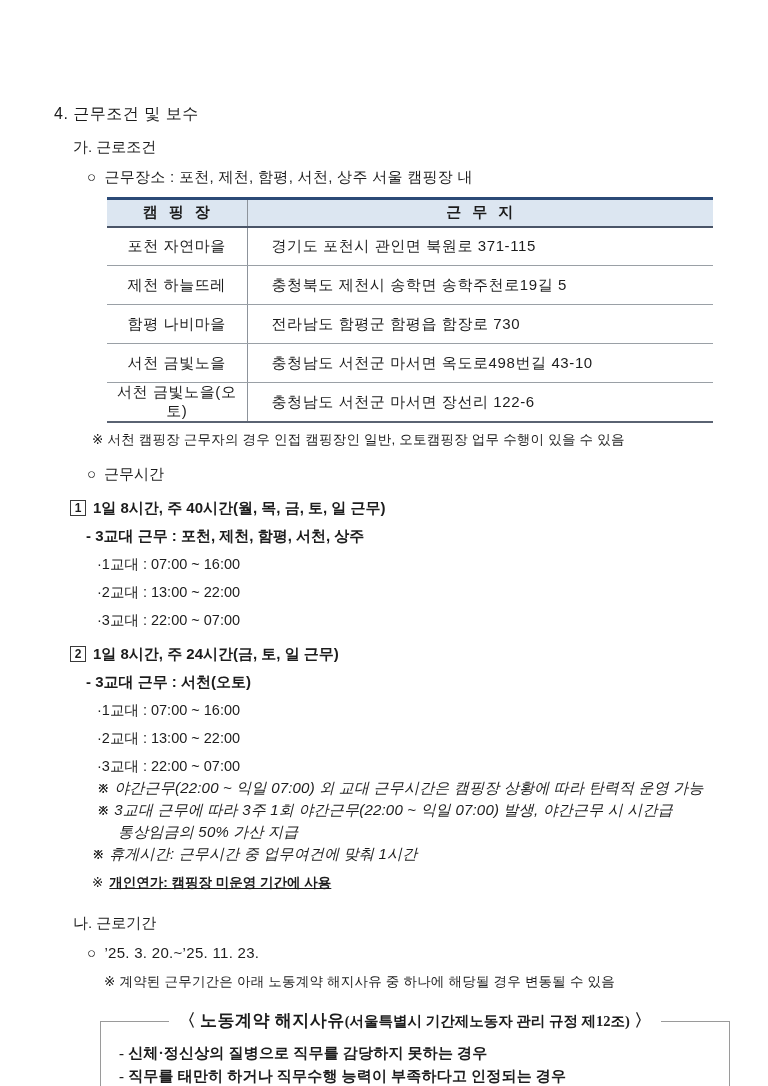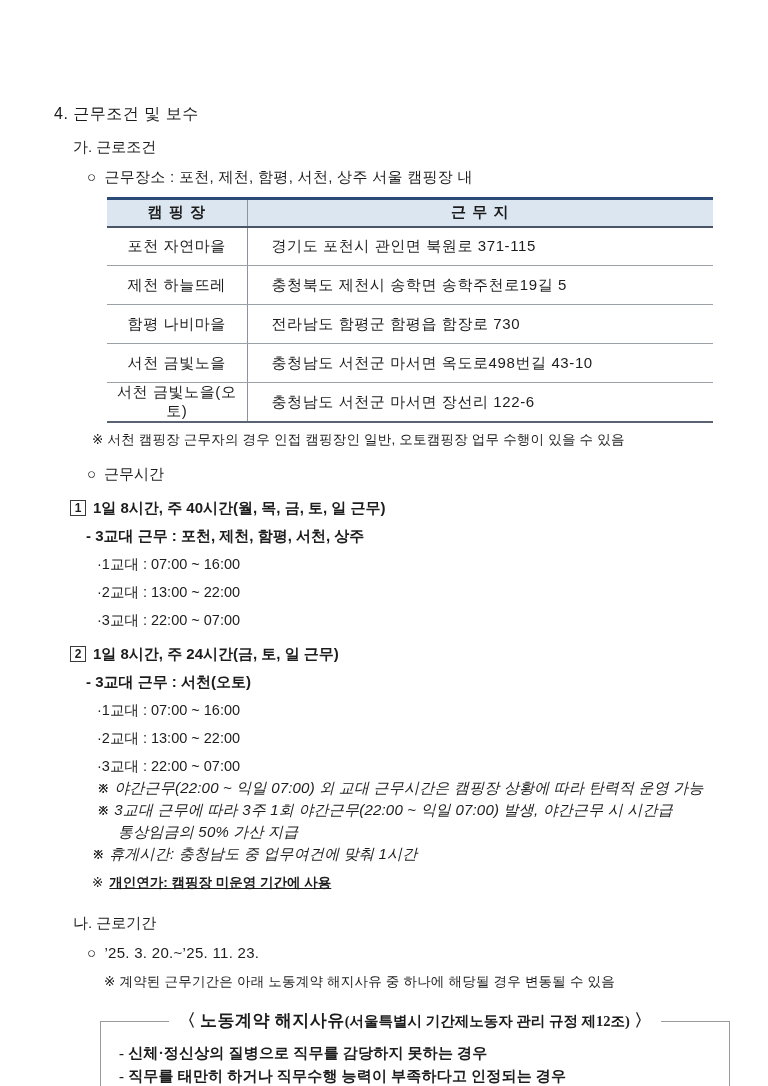--- a/index.html
+++ b/index.html
@@ -27,20 +27,21 @@
     border-collapse: collapse;
     border-top: 3px solid #2b4a77;
     border-bottom: 2px solid #5a6372;
     font-size: 15px;
   }
   table.camp-table th {
     background: #dce6f1;
     border-bottom: 2px solid #4a5568;
     height: 28px; font-weight: bold; letter-spacing: 1px;
     text-align: center;
+    font-family: Liberation Mono, monospace;
   }
   table.camp-table td {
     border-bottom: 1px solid #9aa0a6;
     height: 39px; letter-spacing: 0.6px;
   }
   .col-camp { width: 140px; text-align: center; border-right: 1px solid #8d939b; }
   .col-loc  { padding-left: 24px; text-align: left; }
 
   .table-note { margin: 8px 0 0 92px; font-size: 13.5px; letter-spacing: 0.2px; }
 
@@ -157,21 +158,21 @@
     <span class="num-box">2</span><span>1일 8시간, 주 24시간(금, 토, 일 근무)</span>
   </div>
   <div class="shift-label">- 3교대 근무 : 서천(오토)</div>
   <div class="shift-line">·1교대 : 07:00 ~ 16:00</div>
   <div class="shift-line">·2교대 : 13:00 ~ 22:00</div>
   <div class="shift-line">·3교대 : 22:00 ~ 07:00</div>
 
   <div class="hour-note">※ 야간근무(22:00 ~ 익일 07:00) 외 교대 근무시간은 캠핑장 상황에 따라 탄력적 운영 가능</div>
   <div class="hour-note">※ 3교대 근무에 따라 3주 1회 야간근무(22:00 ~ 익일 07:00) 발생, 야간근무 시 시간급</div>
   <div class="hour-note cont">통상임금의 50% 가산 지급</div>
-  <div class="hour-note tight">※ 휴게시간: 충청남도 중 업무여건에 맞춰 1시간</div>
+  <div class="hour-note tight">※ 휴게시간: 근무시간 중 업무여건에 맞춰 1시간</div>
 
   <div class="leave-note">
     <span>※</span><span class="u">개인연가: 캠핑장 미운영 기간에 사용</span>
   </div>
 
   <div class="sec-heading sec-b">나. 근로기간</div>
 
   <div class="bullet-line">
     <span class="circle">○</span><span>’25. 3. 20.~’25. 11. 23.</span>
   </div>

